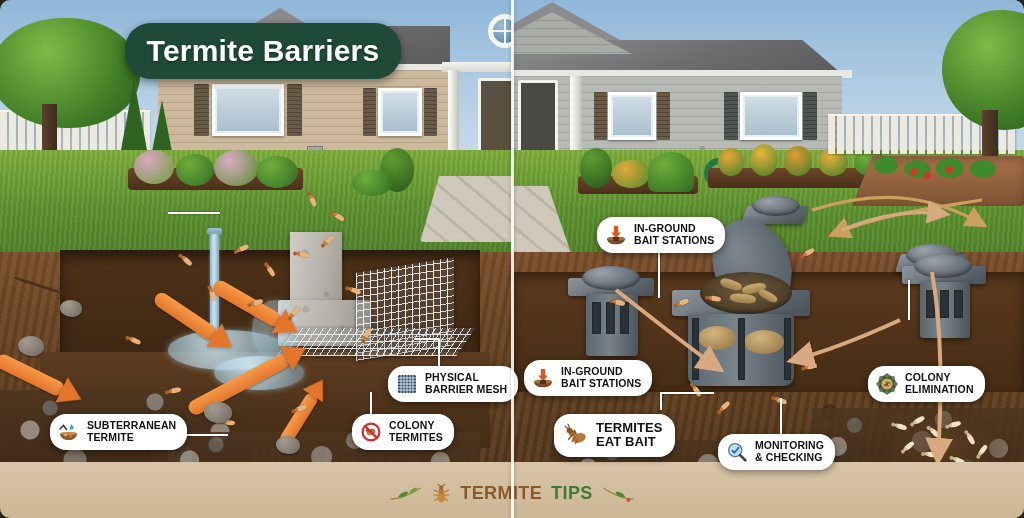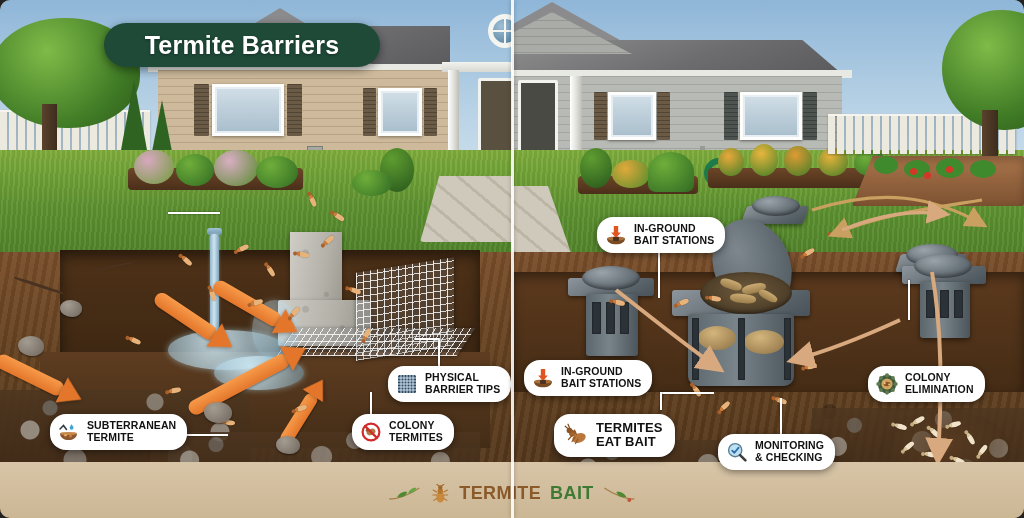--- a/index.html
+++ b/index.html
@@ -642,21 +642,21 @@
         <path d="M388,130 C340,152 312,162 282,170" stroke="#d8a97e" stroke-width="4" marker-end="url(#tanhead)" fill="none"></path>
         <path d="M398,404 C340,382 312,330 286,300" stroke="#d8a97e" stroke-width="4" marker-end="url(#tanhead)" fill="none"></path>
         <path d="M420,82 C430,140 430,200 426,268" stroke="#d8a97e" stroke-width="4" marker-end="url(#tanhead)" fill="none"></path>
         <path d="M330,40 C370,24 400,20 432,24" stroke="#d8a97e" stroke-width="3.4" marker-end="url(#tanhead)" fill="none"></path>
       </svg>
     </div>
   </div>
 
   <div class="divider"></div>
 
-  <div class="banner green" style="left:104px; top:23px; width:276px; height:44px; font-size:25px;">
+  <div class="banner green" style="left:125px; top:23px; width:276px; height:56px; font-size:30px;">
     <span>Termite Barriers</span>
   </div>
 
 
   <div class="leader" style="left:168px; top:212px; width:52px;"></div>
   <div class="leader" style="left:182px; top:434px; width:46px;"></div>
   <div class="leader v" style="left:438px; top:338px; height:30px;"></div>
   <div class="leader" style="left:415px; top:338px; width:24px;"></div>
   <div class="leader v" style="left:370px; top:392px; height:22px;"></div>
   <div class="leader v" style="left:658px; top:250px; height:48px;"></div>
@@ -685,21 +685,21 @@
     <span class="ico">
       <svg width="22" height="22" viewBox="0 0 22 22">
         <rect x="2" y="2" width="18" height="18" rx="1.5" fill="#2e4a63"></rect>
         <g stroke="#cfe0ec" stroke-width="1">
           <path d="M5 2v18M8 2v18M11 2v18M14 2v18M17 2v18"></path>
           <path d="M2 5h18M2 8h18M2 11h18M2 14h18M2 17h18"></path>
         </g>
       </svg>
     </span>
     <span class="txt">PHYSICAL
-BARRIER TIPS</span>
+BARRIER MESH</span>
   </div>
 
   <div class="callout" style="left:352px; top:414px;">
     <span class="ico">
       <svg width="22" height="22" viewBox="0 0 22 22">
         <ellipse cx="11" cy="11" rx="4.6" ry="3" fill="#b07a42" transform="rotate(-20 11 11)"></ellipse>
         <circle cx="7.2" cy="9.2" r="1.5" fill="#8e5c2c"></circle>
         <circle cx="11" cy="11" r="8.4" fill="none" stroke="#d12b2b" stroke-width="2.2"></circle>
         <path d="M5.1 5.1 L16.9 16.9" stroke="#d12b2b" stroke-width="2.2" stroke-linecap="round"></path>
       </svg>
@@ -803,21 +803,21 @@
         <ellipse cx="10" cy="13" rx="4" ry="5.6" fill="#c98a3e"></ellipse>
         <ellipse cx="10" cy="7" rx="2.7" ry="3" fill="#b5762f"></ellipse>
         <circle cx="10" cy="3.4" r="2.1" fill="#a2652a"></circle>
         <path d="M8.6 2 L6.6 0.4M11.4 2 L13.4 0.4" stroke="#a2652a" stroke-width="1.1" stroke-linecap="round"></path>
         <g stroke="#b5762f" stroke-width="1.1" stroke-linecap="round">
           <path d="M6.4 8 L2.8 6M13.6 8 L17.2 6M6.2 11 L2.6 11M13.8 11 L17.4 11M6.6 14.5 L3.4 16.4M13.4 14.5 L16.6 16.4"></path>
         </g>
       </svg>
     </span>
     <span class="t1">TERMITE</span>
-    <span class="t2">BAIT</span>
+    <span class="t2">TIPS</span>
     <span class="sprig">
       <svg width="34" height="18" viewBox="0 0 34 18">
         <path d="M32 14 C24 14 12 10 2 3" stroke="#a5804d" stroke-width="1.3" fill="none"></path>
         <path d="M24 12 C22 7 16 6 14 7 C16 12 21 13 24 12z" fill="#4f8a33"></path>
         <circle cx="27" cy="15" r="2" fill="#c0553a"></circle>
       </svg>
     </span>
   </div>
 
 </div>

